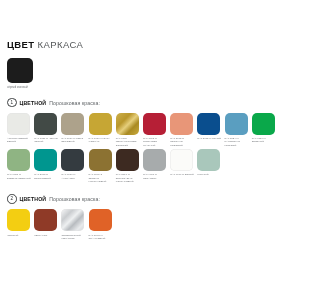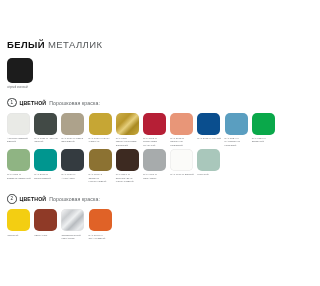--- a/index.html
+++ b/index.html
@@ -123,22 +123,22 @@
     word-break: break-word;
   }
 </style>
 </head>
 <body>
 
 <div class="page">
 
   <div class="title-block">
     <div class="title">
-      <span class="strong">БЕЛЫЙ</span>
-      <span class="light">МЕТАЛЛИК</span>
+      <span class="strong">ЦВЕТ</span>
+      <span class="light">КАРКАСА</span>
     </div>
   </div>
 
   <div class="hero-wrap">
     <div class="hero-swatch" id="hero-chip" style="background: rgb(28, 28, 28);"></div>
     <div class="hero-label">чёрный матовый</div>
   </div>
 
   <div class="section" id="section-1">
     <div class="sec-head">

